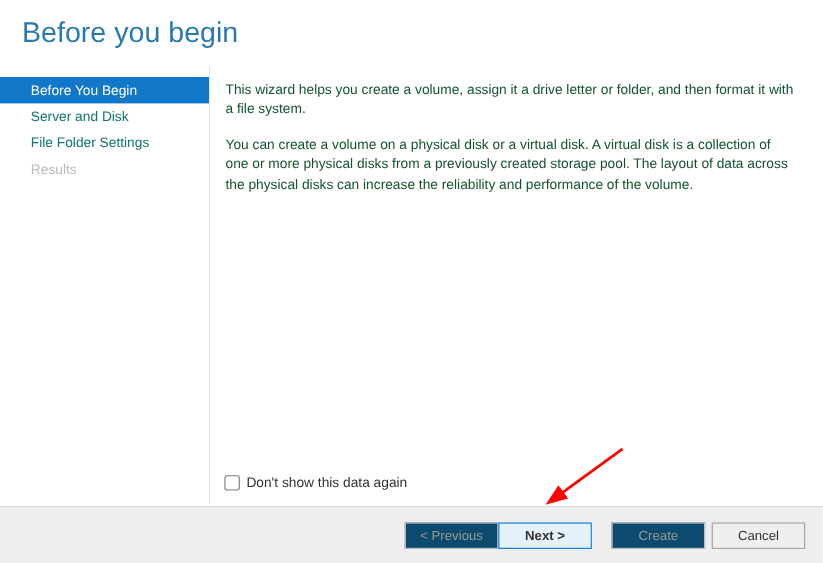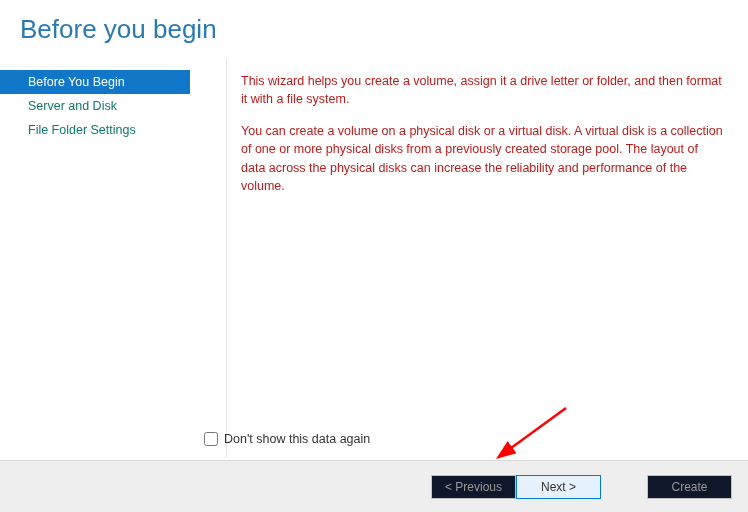--- a/index.html
+++ b/index.html
@@ -44,23 +44,22 @@
       color: #fff;
     }
     .sidebar-item.disabled {
       color: #bbb;
       cursor: default;
     }
     .content {
       flex: 1;
       padding: 12px 24px 0 14px;
       border-left: 1px solid #e5e5e5;
-      color: #b91c1c;
+      color: #14532d;
       line-height: 1.45;
-      margin-left: 36px;
     }
     .content p {
       margin-bottom: 14px;
       font-size: 12.5px;
     }
     .checkbox-row {
       position: absolute;
       left: 204px;
       bottom: 66px;
       display: flex;
@@ -92,66 +91,68 @@
       font-size: 12px;
       border: 1px solid #9e9e9e;
       background: #efefef;
       color: #333;
       cursor: pointer;
       font-family: inherit;
     }
     .btn:disabled {
       color: #999;
       border-color: #c2c2c2;
-      background: #0f172a;
+      background: #0c4a6e;
       cursor: default;
-      margin-left: 28px;
     }
     .btn.primary {
       background: #e5f1fb;
       border-color: #0078d7;
+      font-weight: bold;
     }
     .btn-group { display:flex; gap:0; margin-right:12px; }
 
     .arrow-annotation {
       position: absolute;
       left: 444px;
       bottom: 40px;
       pointer-events: none;
     }
   </style>
 </head>
 <body>
 
 <div class="page-title">Before you begin</div>
 
 <div class="wizard-body">
   <nav class="sidebar">
     <div class="sidebar-item active">Before You Begin</div>
     <div class="sidebar-item">Server and Disk</div>
     <div class="sidebar-item">File Folder Settings</div>
+    <div class="sidebar-item disabled">Results</div>
   </nav>
 
   <div class="content">
     <p>This wizard helps you create a volume, assign it a drive letter or folder, and then format it with a file system.</p>
     <p>You can create a volume on a physical disk or a virtual disk. A virtual disk is a collection of one or more physical disks from a previously created storage pool. The layout of data across the physical disks can increase the reliability and performance of the volume.</p>
   </div>
 </div>
 
 <label class="checkbox-row">
   <input type="checkbox" style="">
   <span>Don't show this data again</span>
 </label>
 
 <div class="button-bar">
   <div class="btn-group">
     <button class="btn" disabled="">&lt; Previous</button>
     <button class="btn primary">Next &gt;</button>
   </div>
   <button class="btn" disabled="">Create</button>
+  <button class="btn">Cancel</button>
 </div>
 
 <svg class="arrow-annotation" width="130" height="70" viewBox="0 0 130 70">
   <defs>
     <marker id="arrowhead" markerWidth="8" markerHeight="8" refX="6" refY="3" orient="auto">
       <polygon points="0 0, 8 3, 0 6" fill="#ff0000"></polygon>
     </marker>
   </defs>
   <line x1="122" y1="6" x2="56" y2="54" stroke="#ff0000" stroke-width="2.5" marker-end="url(#arrowhead)"></line>
 </svg>

